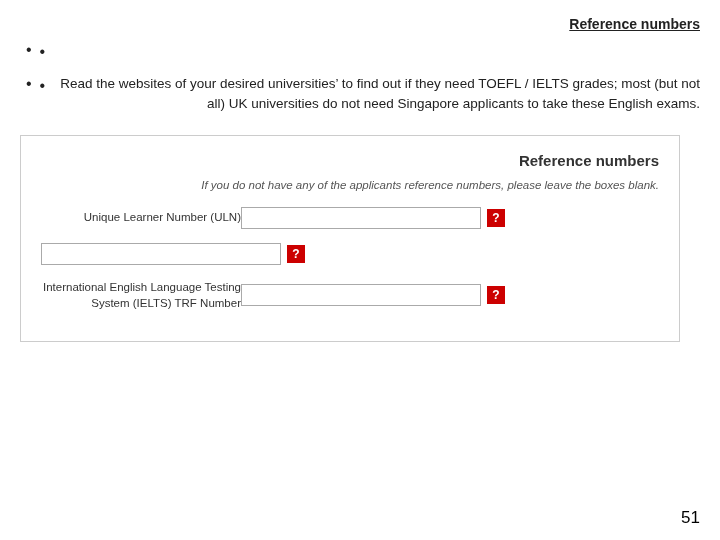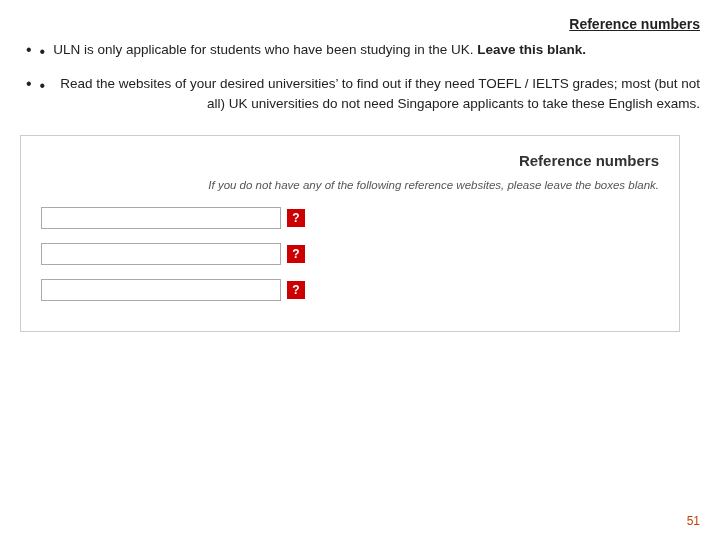--- a/index.html
+++ b/index.html
@@ -108,59 +108,58 @@
       align-items: center;
       justify-content: center;
       cursor: pointer;
       flex-shrink: 0;
     }
 
     .page-number {
       position: absolute;
       bottom: 12px;
       right: 20px;
-      font-size: 12px;
-      color: #c2410c;
+      font-size: 17px;
+      color: #000000;
     }
   </style>
 </head>
 <body>
 
 <div>
 
   <div class="section-title">Reference numbers</div>
 
   <ul class="bullet-list">
     <li>
       <span style="margin-right:8px; font-size:16px; flex-shrink:0;">•</span>
-      <span>
-        <span>ULN is only applicable for students who have been studying in the UK. </span><span class="bold">Leave this blank.</span>
-      </span>
     </li>
     <li>
       <span style="margin-right:8px; font-size:16px; flex-shrink:0;">•</span>
       <span>Read the websites of your desired universities’ to find out if they need TOEFL / IELTS grades; most (but not all) UK universities do not need Singapore applicants to take these English exams.</span>
     </li>
   </ul>
 
   <div class="form-card">
     <div class="form-card-title">Reference numbers</div>
-    <div class="form-card-subtitle">If you do not have any of the following reference websites, please leave the boxes blank.</div>
+    <div class="form-card-subtitle">If you do not have any of the applicants reference numbers, please leave the boxes blank.</div>
 
     <div class="form-row">
+      <div class="form-label">Unique Learner Number (ULN)</div>
       <input class="form-input" type="text" value="" style="">
       <div class="help-btn">?</div>
     </div>
 
     <div class="form-row">
       <input class="form-input" type="text" value="" style="">
       <div class="help-btn">?</div>
     </div>
 
     <div class="form-row">
+      <div class="form-label">International English Language Testing System (IELTS) TRF Number</div>
       <input class="form-input" type="text" value="" style="">
       <div class="help-btn">?</div>
     </div>
   </div>
 
 </div>
 
 <div class="page-number">51</div>
 
 </body></html>

